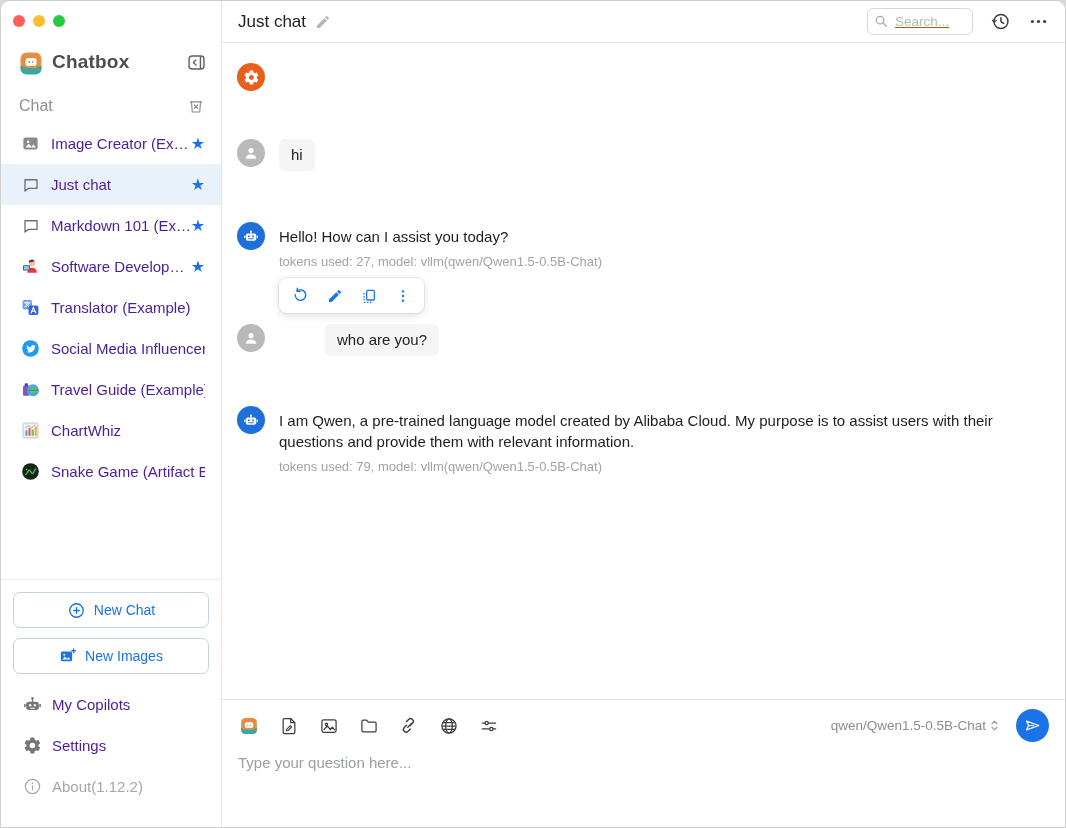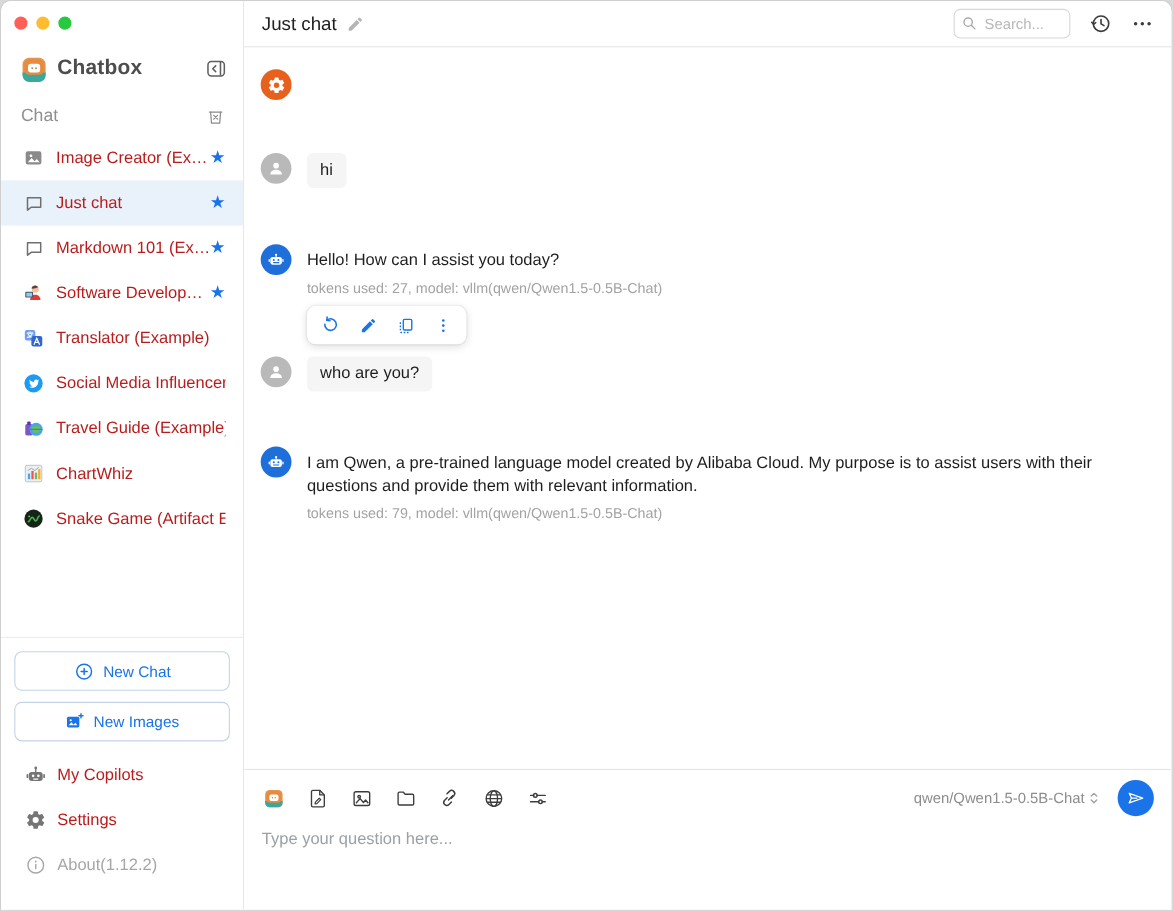--- a/index.html
+++ b/index.html
@@ -20,55 +20,55 @@
   .app-logo{width:24px;height:24px;flex:none;}
   .app-title{font-size:19px;font-weight:700;color:#4d4d4d;margin-left:9px;letter-spacing:.2px;}
   .collapse-btn{margin-left:auto;width:22px;height:22px;display:flex;align-items:center;justify-content:center;cursor:pointer;}
   .section-row{display:flex;align-items:center;margin:22px 16px 0 18px;}
   .section-label{font-size:16px;color:#8f8f8f;}
   .clear-btn{margin-left:auto;width:18px;height:18px;cursor:pointer;}
   .nav-list{margin-top:8px;}
   .nav-item{display:flex;align-items:center;height:41px;padding:0 16px 0 20px;cursor:pointer;}
   .nav-item.selected{background:var(--sel-bg);}
   .nav-icon{width:19px;height:19px;flex:none;display:flex;align-items:center;justify-content:center;}
-  .nav-label{font-size:15px;color:#b91c1c;margin-left:11px;white-space:nowrap;overflow:hidden;}
+  .nav-label{font-size:15px;color:#4c1d95;margin-left:11px;white-space:nowrap;overflow:hidden;}
   .star{margin-left:auto;color:var(--star);font-size:16px;line-height:16px;}
   .sidebar-bottom{margin-top:auto;border-top:1px solid #ededed;padding:12px 12px 0 12px;}
   .side-btn{width:100%;height:36px;margin-bottom:10px;background:#fff;border:1px solid #c3d3e8;border-radius:7px;
     display:flex;align-items:center;justify-content:center;gap:8px;cursor:pointer;}
   .side-btn span{font-size:14px;color:var(--accent);}
   .menu-rows{margin-top:8px;padding-bottom:20px;}
   .menu-item{display:flex;align-items:center;height:41px;padding:0 10px;cursor:pointer;}
   .menu-item .nav-label{margin-left:10px;}
   .menu-item.dim .nav-label{color:#a6a6a6;}
   
   .main{flex:1;display:flex;flex-direction:column;min-width:0;background:#fff;}
   .chat-header{height:42px;flex:none;border-bottom:1px solid var(--line);display:flex;align-items:center;padding:0 16px;}
   .chat-title{font-size:17px;font-weight:500;color:#202020;}
   .edit-title{margin-left:9px;width:16px;height:16px;cursor:pointer;}
   .header-right{margin-left:auto;display:flex;align-items:center;}
   .search-box{position:relative;width:106px;height:27px;}
   .search-box input{width:100%;height:100%;border:1px solid #d8d8d8;border-radius:6px;padding:0 6px 0 27px;
-    font-size:13.5px;color:#404040;outline:none;}
+    font-size:13.5px;color:#a16207;outline:none;text-decoration:underline;}
   .search-box input::placeholder{color:#b8b8b8;}
   .search-ic{position:absolute;left:7px;top:6px;width:14px;height:14px;}
   .hist-btn{margin-left:17px;width:21px;height:21px;cursor:pointer;}
   .more-btn{margin-left:17px;width:21px;height:21px;cursor:pointer;display:flex;align-items:center;}
   
   .messages{flex:1;overflow:hidden;padding:20px 24px 0 15px;}
   .msg{display:flex;align-items:flex-start;}
   .avatar{width:28px;height:28px;border-radius:50%;flex:none;display:flex;align-items:center;justify-content:center;}
   .msg-body{margin-left:14px;min-width:0;}
   .bubble{display:inline-block;background:#f5f5f6;border-radius:6px;padding:6px 12px;font-size:15px;line-height:20px;color:var(--txt);}
   .plain{font-size:15px;line-height:21px;color:var(--txt);padding-top:4px;}
   .meta{font-size:13px;color:var(--muted);margin-top:7px;}
   .msg-toolbar{display:inline-flex;align-items:center;gap:17px;margin-top:9px;background:#fff;border-radius:8px;
     padding:9px 13px;box-shadow:0 0 0 1px rgba(0,0,0,.05),0 2px 8px rgba(0,0,0,.14);}
   .tool-btn{width:17px;height:17px;cursor:pointer;display:flex;align-items:center;justify-content:center;}
-  .mt-48{margin-top:48px;} .mt-51{margin-top:51px;} .mt-11{margin-top:11px;} .mt-50{margin-top:50px;}
+  .mt-48{margin-top:48px;} .mt-51{margin-top:51px;} .mt-11{margin-top:11px;gap:46px;} .mt-50{margin-top:50px;}
   
   .composer{flex:none;border-top:1px solid var(--line);padding:9px 16px 0 16px;height:128px;}
   .comp-row{display:flex;align-items:center;}
   .comp-icons{display:flex;align-items:center;gap:19px;}
   .comp-btn{width:21px;height:21px;cursor:pointer;display:flex;align-items:center;justify-content:center;}
   .comp-right{margin-left:auto;display:flex;align-items:center;}
   .model-select{display:flex;align-items:center;cursor:pointer;}
   .model-name{font-size:13.5px;color:#8c8c8c;}
   .send-btn{margin-left:13px;width:33px;height:33px;border-radius:50%;background:var(--accent);border:none;
     display:flex;align-items:center;justify-content:center;cursor:pointer;}

